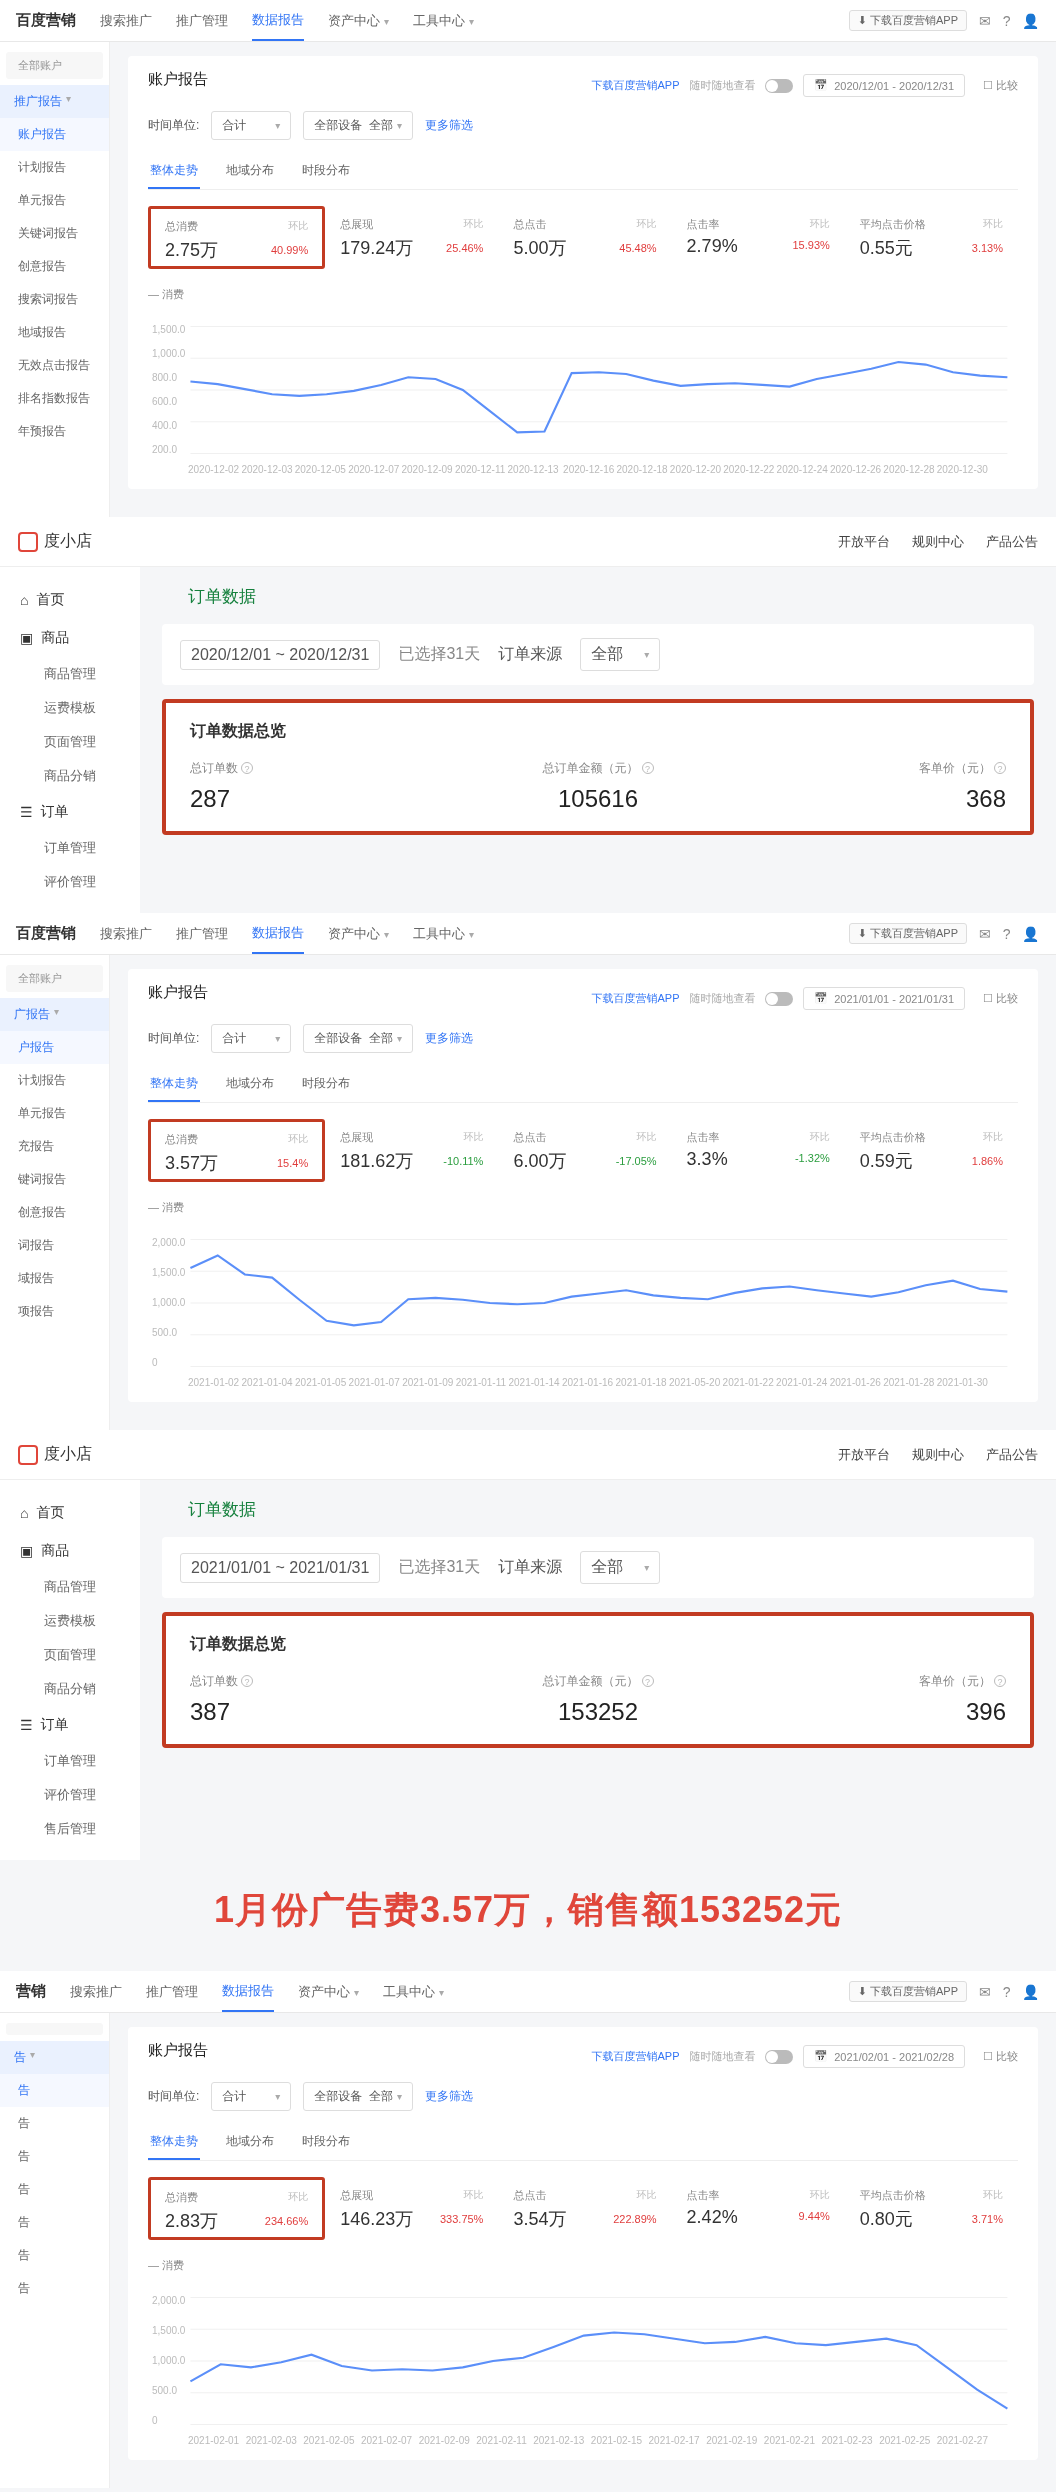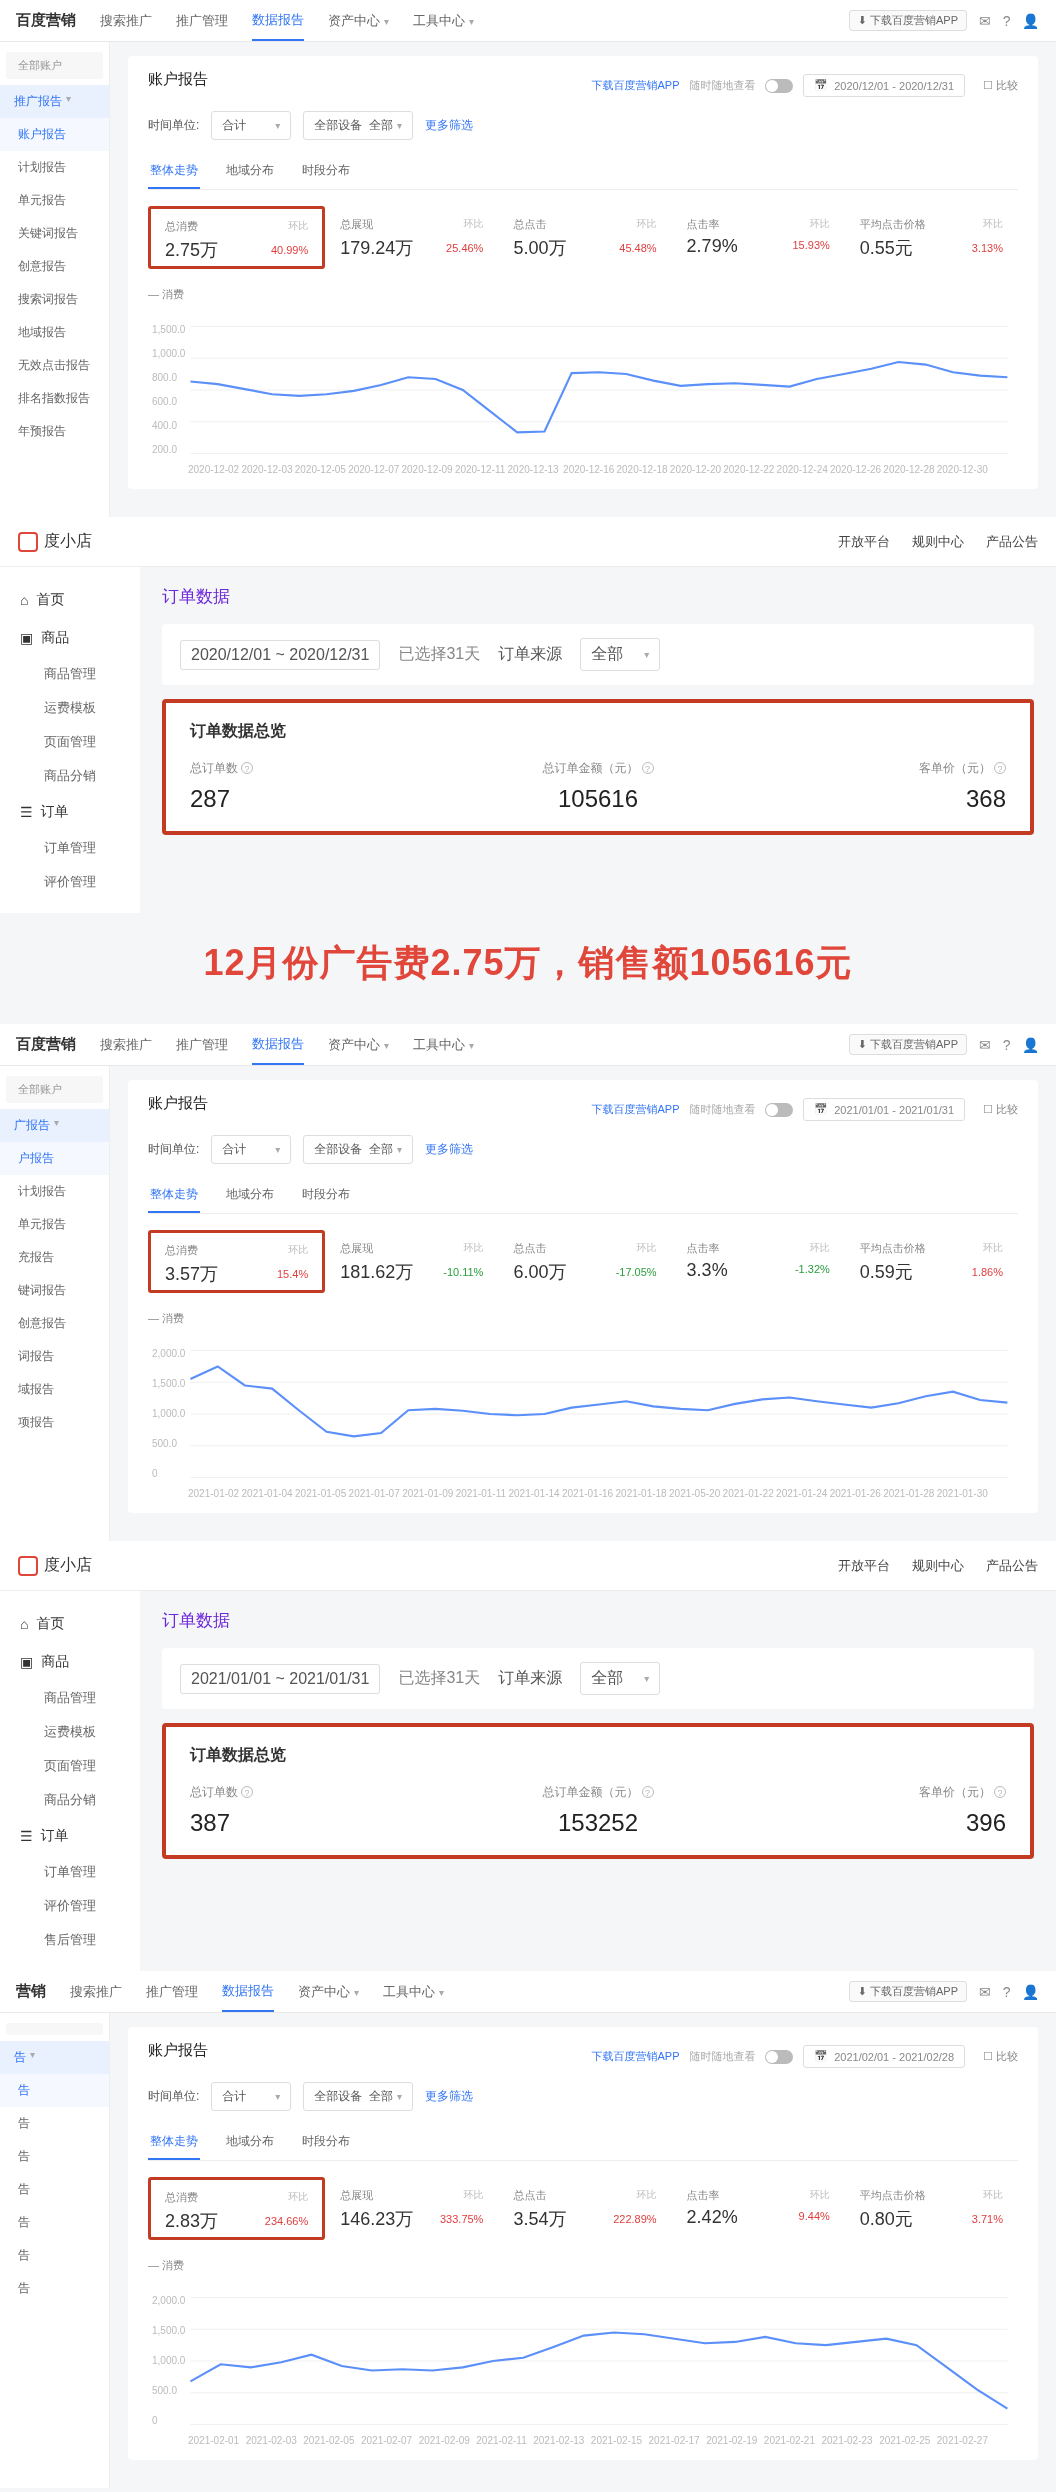--- a/index.html
+++ b/index.html
@@ -65,21 +65,21 @@
   .store-brand { display: flex; align-items: center; gap: 6px; font-size: 16px; font-weight: 500; }
   .store-brand .logo { width: 20px; height: 20px; border: 2px solid #e0463a; border-radius: 4px; position: relative; }
   .store-top .right-links { margin-left: auto; display: flex; gap: 22px; font-size: 13px; color: #444; }
 
   .store-layout { display: flex; }
   .store-sidebar { width: 140px; background: #fff; padding: 14px 0; }
   .sb-group2 { display: flex; align-items: center; gap: 8px; padding: 10px 20px; font-size: 14px; color: #333; cursor: pointer; }
   .sb-sub { padding: 8px 20px 8px 44px; font-size: 13px; color: #666; cursor: pointer; }
 
   .store-content { flex: 1; padding: 18px 22px; background: #f5f6f8; }
-  .store-title { font-size: 17px; color: #6d28d9; margin-bottom: 16px; }
+  .store-title { font-size: 17px; color: #15803d; margin-bottom: 16px; margin-left: 26px; }
   .store-filters { background: #fff; padding: 14px 18px; border-radius: 4px; margin-bottom: 14px; display: flex; align-items: center; gap: 18px; font-size: 16px; color: #555; }
 
   .overview-box { background: #fff; padding: 18px 24px; border-radius: 4px; border: 4px solid #c23b22; }
   .ov-title { font-size: 16px; font-weight: 600; margin-bottom: 18px; }
   .ov-metrics { display: flex; }
   .ov-metric { flex: 1; }
   .ov-metric:last-child { text-align: right; }
   .ov-metric:nth-child(2) { text-align: center; }
   .ov-label { font-size: 12px; color: #888; }
   .ov-val { font-size: 24px; color: #222; margin-top: 8px; }
@@ -265,21 +265,20 @@
     </div>
     <div class="ov-metric">
       <div class="ov-label">客单价（元）<span class="help">?</span></div>
       <div class="ov-val">368</div>
     </div>
             </div>
         </div>
       </div>
     </div>
 
-    <div class="big-caption">12月份广告费2.75万，销售额105616元</div>
   </div>
   <div class="section">
 
     <div class="topbar">
       <span class="brand">百度营销</span>
       <span style="color:#666">搜索推广</span>
       <span class="tab">推广管理</span>
         <span class="tab active">数据报告</span>
         <span class="tab chevron">资产中心</span>
         <span class="tab chevron">工具中心</span>
@@ -443,20 +442,21 @@
     </div>
     <div class="ov-metric">
       <div class="ov-label">客单价（元）<span class="help">?</span></div>
       <div class="ov-val">396</div>
     </div>
             </div>
         </div>
       </div>
     </div>
 
+    <div class="big-caption">1月份广告费3.57万，销售额153252元</div>
   </div>
   <div class="section">
 
     <div class="topbar">
       <span class="brand">营销</span>
       <span style="color:#666">搜索推广</span>
       <span class="tab">推广管理</span>
         <span class="tab active">数据报告</span>
         <span class="tab chevron">资产中心</span>
         <span class="tab chevron">工具中心</span>

